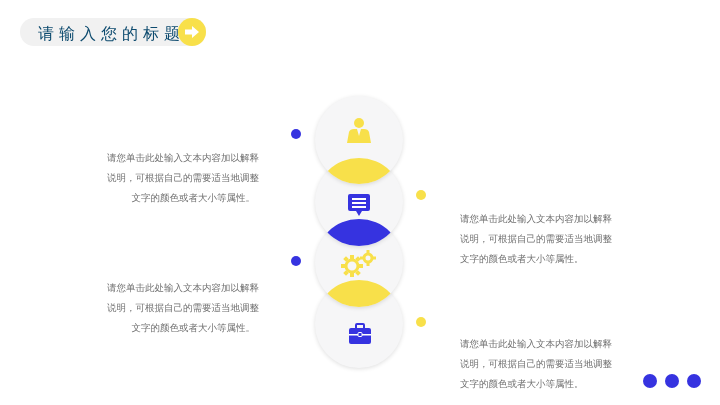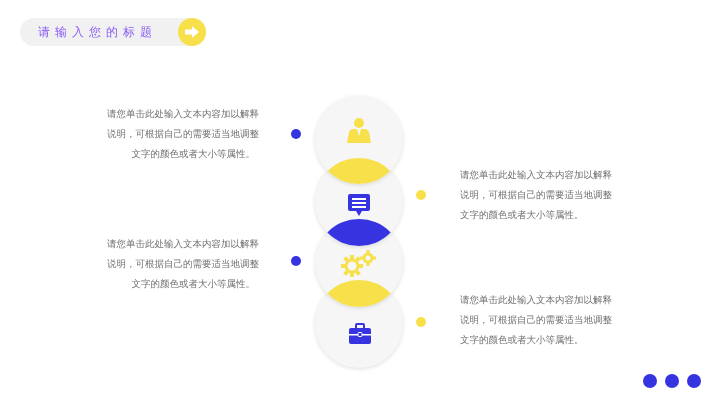--- a/index.html
+++ b/index.html
@@ -1,25 +1,25 @@
 <!DOCTYPE html>
 <html><head>
 <meta charset="utf-8">
 <style>
   html,body{margin:0;padding:0;}
   body{width:720px;height:405px;background:#ffffff;position:relative;overflow:hidden;font-family:"DejaVu Sans","Liberation Sans",sans-serif;}
   .title-pill{position:absolute;left:20px;top:18px;width:186px;height:28px;border-radius:14px;background:#f1f1f1;}
-  .title-text{position:absolute;left:38px;top:24px;font-size:12px;letter-spacing:5px;color:#8b5cf6;white-space:nowrap;}
+  .title-text{position:absolute;left:38px;top:24px;font-size:16px;letter-spacing:5px;color:#0c4a6e;white-space:nowrap;}
   .title-arrow{position:absolute;left:178px;top:18px;width:28px;height:28px;border-radius:50%;background:#f8e04a;}
   .title-arrow svg{position:absolute;left:6px;top:7px;}
   .circle{position:absolute;left:315px;width:88px;height:88px;border-radius:50%;background:#f6f6f7;box-shadow:0 1px 4px rgba(0,0,0,0.13);overflow:hidden;}
   .lens{position:absolute;left:315px;width:88px;height:88px;border-radius:50%;overflow:hidden;pointer-events:none;}
   .lens-inner{position:absolute;left:0;width:88px;height:88px;border-radius:50%;}
   .icon{position:absolute;}
-  .desc{position:absolute;font-size:9.5px;line-height:20px;color:#707070;width:175px;}
+  .desc{position:absolute;font-size:9.5px;line-height:20px;color:#707070;width:175px;margin-top:44px;}
   .desc.left{text-align:right;}
   .dot{position:absolute;width:10px;height:10px;border-radius:50%;}
   .nav-dot{position:absolute;top:374px;width:14px;height:14px;border-radius:50%;background:#3633e0;}
 </style>
 </head>
 <body>
 
 <div class="title-pill"></div>
 <div class="title-text">请输入您的标题</div>
 <div class="title-arrow">

